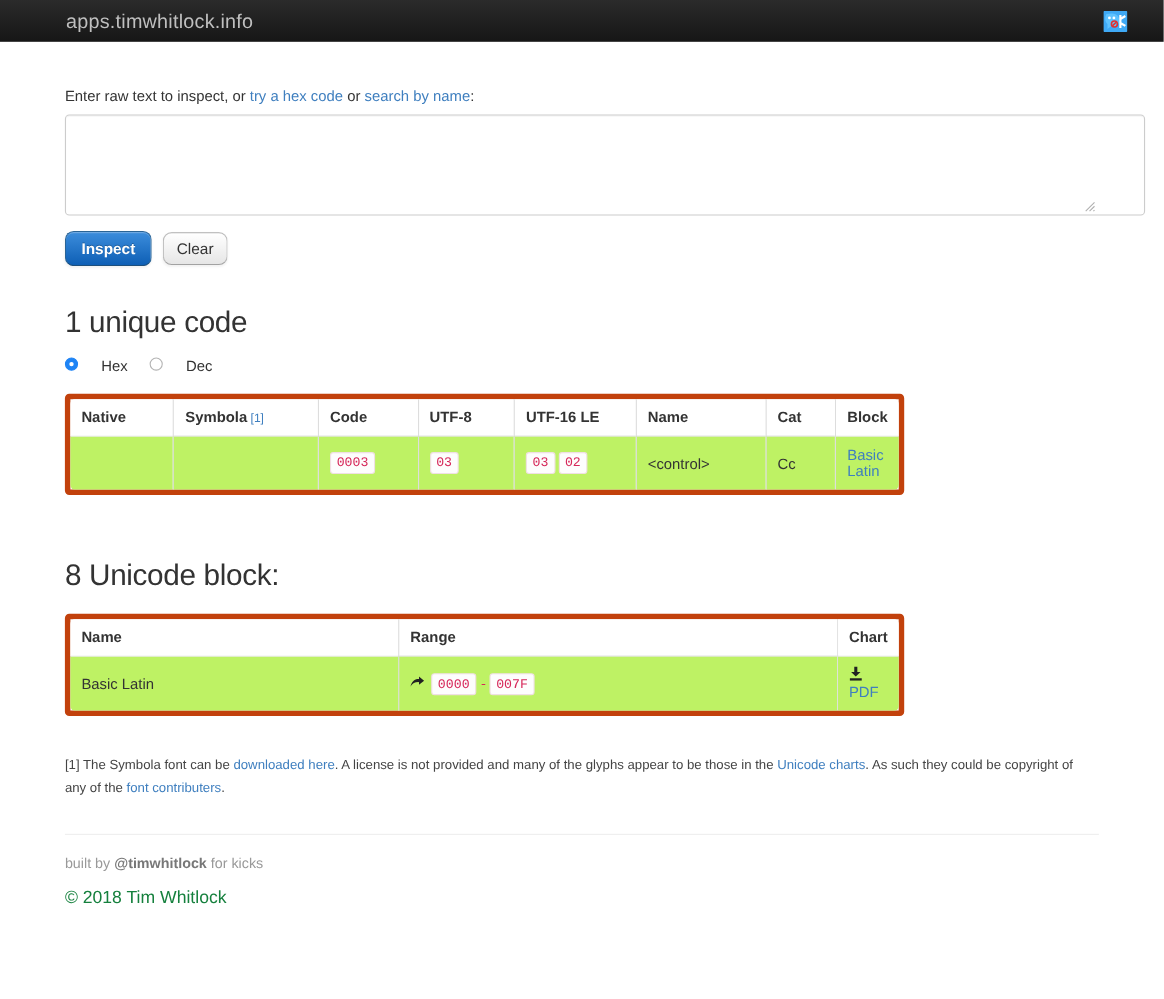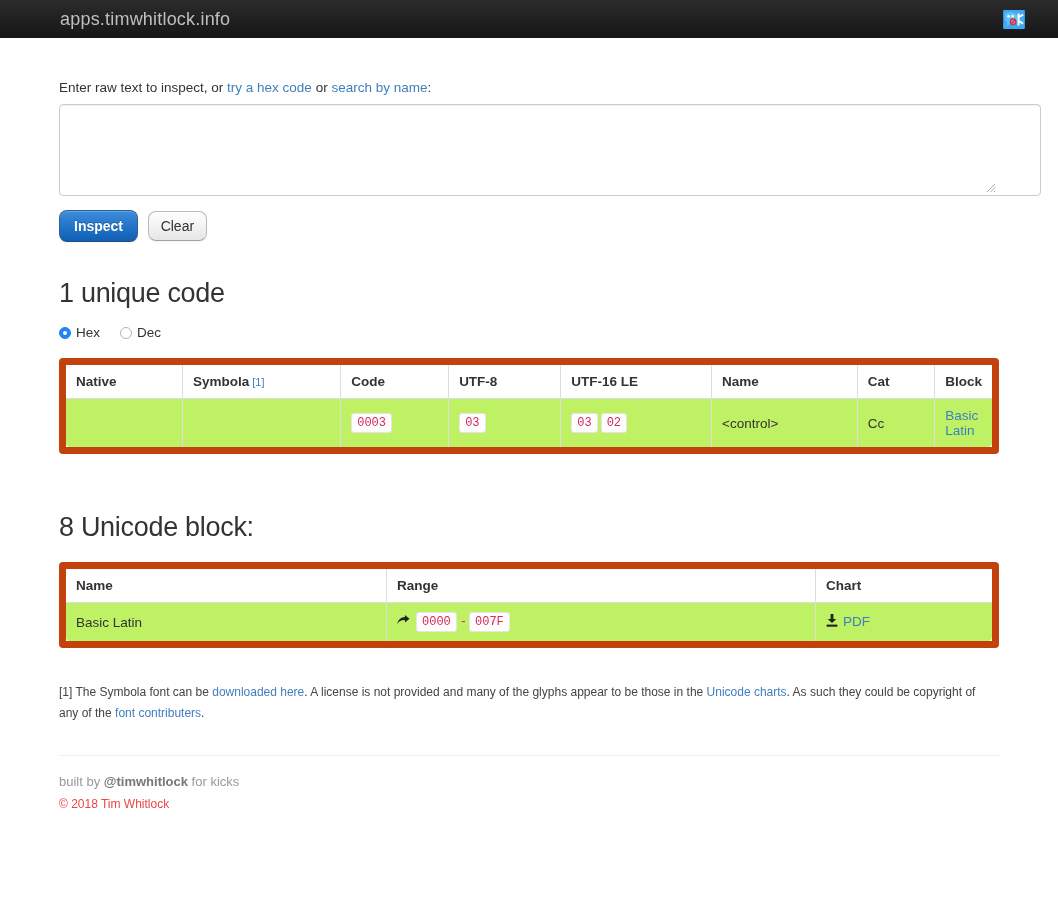--- a/index.html
+++ b/index.html
@@ -142,23 +142,23 @@
 
   
   .radio-row {
     margin: 14px 0 18px 0;
     display: flex;
     align-items: center;
     font-size: 13.5px;
   }
   .radio-item {
     display: inline-flex;
-    align-items: center;
     margin-right: 20px;
     cursor: pointer;
+    gap: 16px;
   }
   .radio-dot {
     width: 12px;
     height: 12px;
     border-radius: 50%;
     border: 1px solid #b4b4b4;
     background: #ffffff;
     margin-right: 5px;
     box-sizing: border-box;
     position: relative;
@@ -171,24 +171,24 @@
     content: "";
     position: absolute;
     left: 3px; top: 3px;
     width: 4px; height: 4px;
     border-radius: 50%;
     background: #ffffff;
   }
 
   
   table.data {
-    width: 940px;
+    width: 763px;
     border-collapse: separate;
     border-spacing: 0;
-    border: 7px solid #c2410c;
+    border: 5px solid #c2410c;
     border-radius: 4px;
     font-size: 13.5px;
     margin-bottom: 6px;
   }
   table.data th {
     text-align: left;
     font-weight: bold;
     color: #333;
     padding: 9px 10px;
     border-bottom: 1px solid #dddddd;
@@ -265,23 +265,23 @@
   
   .page-footer {
     margin-top: 31px;
     border-top: 1px solid #eeeeee;
     padding-top: 18px;
     font-size: 13px;
     color: #999999;
   }
   .page-footer .built b { color: #777777; }
   .page-footer .copy {
-    margin-top: 8px;
-    font-size: 12px;
-    color: #ef4444;
+    margin-top: 16px;
+    font-size: 16px;
+    color: #15803d;
   }
 </style>
 </head>
 <body>
 
 <div class="navbar">
   <span class="brand">apps.timwhitlock.info</span>
   <span class="navbar-spacer"></span>
   <span>
     <svg class="twitter-icon" viewBox="0 0 24 21" xmlns="http://www.w3.org/2000/svg">

